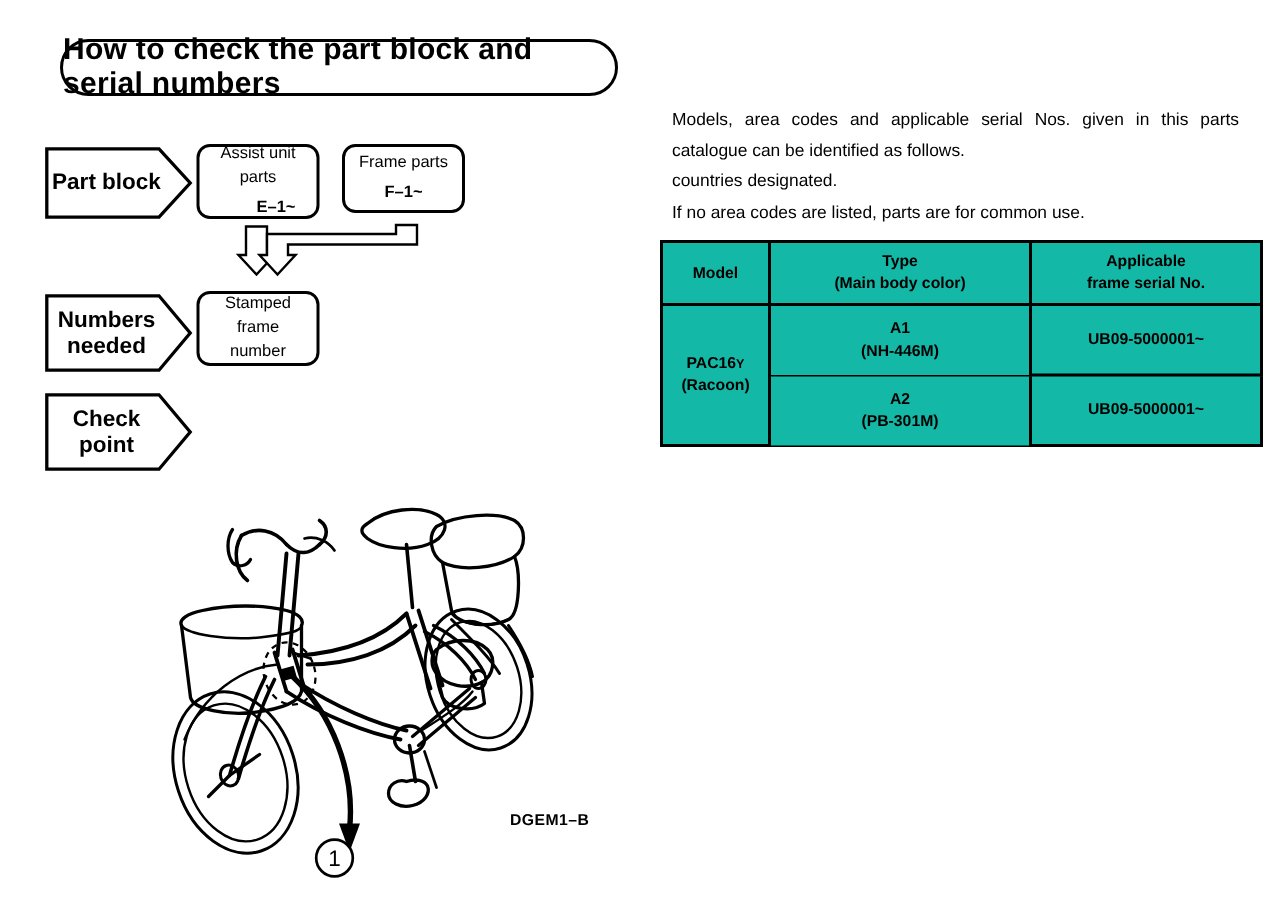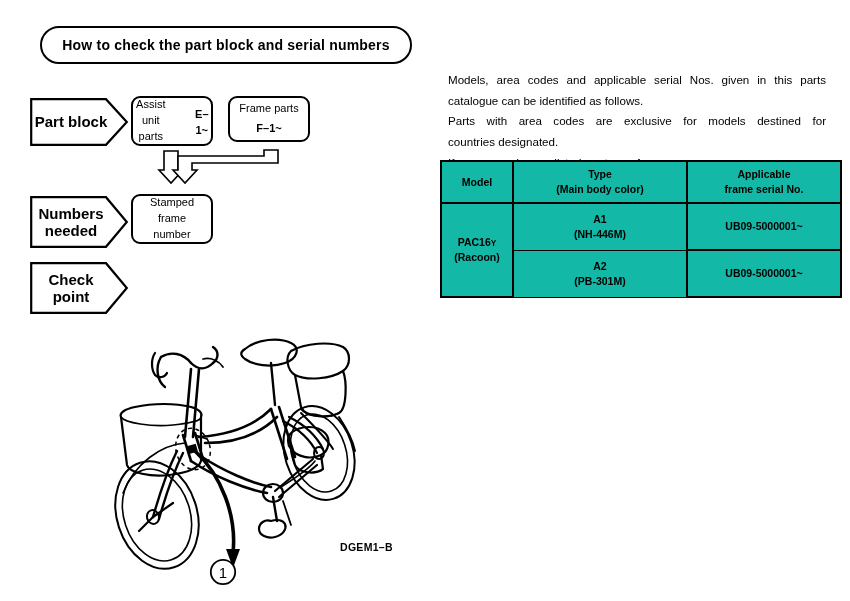--- a/index.html
+++ b/index.html
@@ -26,21 +26,21 @@
     box-sizing: border-box;
     border: 2.5px solid #000;
     border-radius: 999px;
     display: flex;
     align-items: center;
     justify-content: center;
     font-weight: bold;
     letter-spacing: 0.2px;
     background: #fff;
   }
-  #pill-left  { left: 40px;  top: 26px; width: 372px; height: 38px; font-size: 14px; }
+  #pill-left  { left: 40px;  top: 26px; width: 372px; height: 38px; font-size: 20px; }
   #pill-right { left: 452px; top: 26px; width: 370px; height: 38px; font-size: 14.5px; }
   
   .chev-wrap { position: absolute; }
   .chev-wrap svg { position: absolute; left: 0; top: 0; overflow: visible; }
   .chev-label {
     position: absolute;
     left: 0; top: 0;
     display: flex;
     align-items: center;
     justify-content: center;
@@ -140,21 +140,21 @@
   <div class="pill" id="pill-left">How to check the part block and serial numbers</div>
 
 
   <div class="chev-wrap" style="left:30px; top:98px; width:98px; height:48px;">
     <svg width="98" height="48" viewBox="0 0 98 48" aria-hidden="true">
       <polygon points="1.2,1.2 76,1.2 96.8,24 76,46.8 1.2,46.8" fill="#fff" stroke="#000" stroke-width="2.2" stroke-linejoin="miter"></polygon>
     </svg>
     <div class="chev-label" style="width:98px; height:48px;">Part block</div>
   </div>
 
-  <div class="rbox" style="left:131px; top:96px; width:82px; height:50px; flex-direction:row;">
+  <div class="rbox" style="left:131px; top:96px; width:82px; height:50px; flex-direction:column;">
     <span style="white-space:pre-line;">Assist unit
 parts</span>
     <span style="margin-top:4px; font-weight:bold;margin-left:24px;">E–1~</span>
   </div>
 
   <div class="rbox" style="left:228px; top:96px; width:82px; height:46px; flex-direction:column;">
     <span style="white-space:pre-line;">Frame parts</span>
     <span style="margin-top:4px; font-weight:bold;">F–1~</span>
   </div>
 
@@ -183,21 +183,20 @@
     <svg width="98" height="52" viewBox="0 0 98 52" aria-hidden="true">
       <polygon points="1.2,1.2 76,1.2 96.8,26 76,50.8 1.2,50.8" fill="#fff" stroke="#000" stroke-width="2.2" stroke-linejoin="miter"></polygon>
     </svg>
     <div class="chev-label" style="width:98px; height:52px; white-space:pre-line;">Check
 point</div>
   </div>
 
   <div id="intro">
     <p class="just">Models, area codes and applicable serial Nos. given in this parts</p>
     <p>catalogue can be identified as follows.</p>
-    <p class="just">Parts with area codes are exclusive for models destined for</p>
     <p>countries designated.</p>
     <p>If no area codes are listed, parts are for common use.</p>
   </div>
 
   <table id="spec-table">
     <thead>
       <tr>
         <th class="col-model outer">Model</th>
         <th class="col-type outer">
           <div>Type</div>

